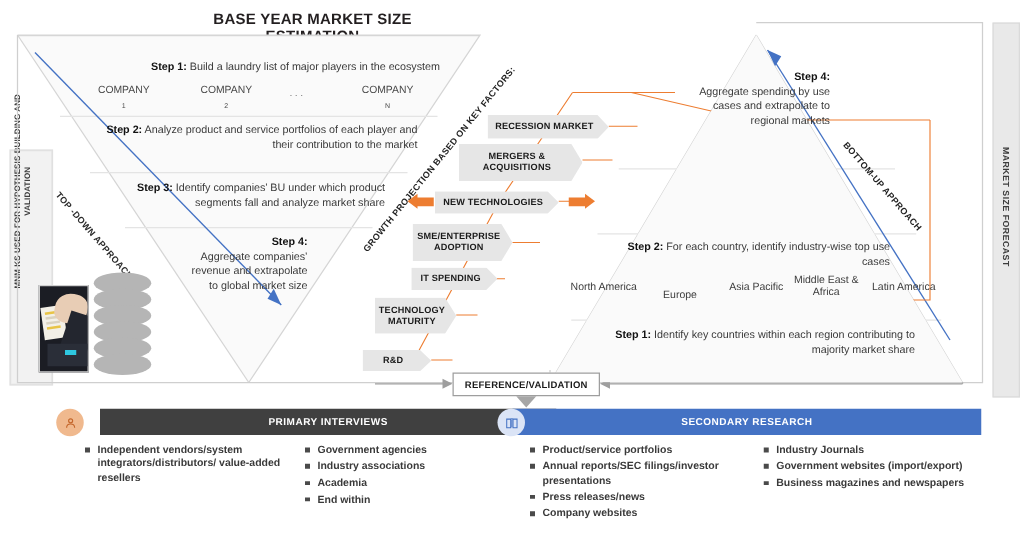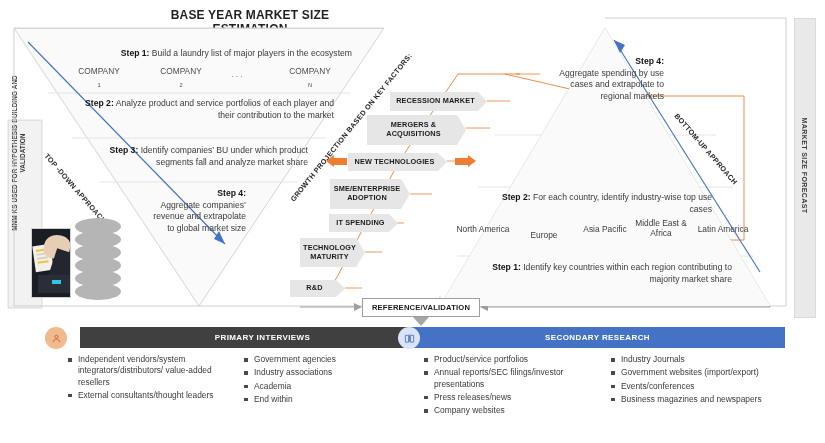--- a/index.html
+++ b/index.html
@@ -146,21 +146,21 @@
   #bar-secondary { left:365px; width:375px; background:#4472C4; }
 
   .bar-icon {
     position:absolute; width:22px; height:22px; border-radius:50%;
     background:#f3c4a0; display:flex; align-items:center; justify-content:center;
   }
   #icon-primary { left:0px; top:0px; background:#f0b98e; }
   #icon-secondary { left:353px; top:0px; background:#dbe4f6; }
 
   .collist { position:absolute; top:27px; font-size:8.4px; color:#3a3a3a; line-height:1.34; }
-  .collist li { list-style:none; position:relative; padding-left:11px; margin-bottom:2px; }
+  .collist li { list-style:none; position:relative; padding-left:11px; margin-bottom:2px;font-weight:bold; }
   .collist li:before {
     content:""; position:absolute; left:1px; top:4px; width:3.5px; height:3.5px; background:#4a4a4a;
   }
   #p-col1 { left:22px; width:170px; }
   #p-col2 { left:198px; width:160px; }
   #s-col1 { left:378px; width:180px; }
   #s-col2 { left:565px; width:175px; }
 
   
   svg.overlay { position:absolute; left:0; top:0; width:825px; height:443px; pointer-events:none; }
@@ -349,35 +349,33 @@
       <svg width="11" height="11" viewBox="0 0 24 24" fill="none" stroke="#4472C4" stroke-width="1.8">
         <path d="M3 5h7v15H3z"></path>
           <path d="M14 5h7v15h-7z"></path>
           <path d="M10 5c0 0 2-1 4 0"></path>
           <path d="M12 6v13"></path>
       </svg>
     </div>
 
     <ul class="collist" id="p-col1">
       <li>Independent vendors/system integrators/distributors/ value-added resellers</li>
-      <li>External consultants/thought leaders</li>
     </ul>
     <ul class="collist" id="p-col2">
       <li>Government agencies</li>
       <li>Industry associations</li>
       <li>Academia</li>
       <li>End within</li>
     </ul>
     <ul class="collist" id="s-col1">
       <li>Product/service portfolios</li>
       <li>Annual reports/SEC filings/investor presentations</li>
       <li>Press releases/news</li>
       <li>Company websites</li>
     </ul>
     <ul class="collist" id="s-col2">
       <li>Industry Journals</li>
       <li>Government websites (import/export)</li>
-      <li>Events/conferences</li>
       <li>Business magazines and newspapers</li>
     </ul>
   </div>
 
 </div>
 
 </body></html>

